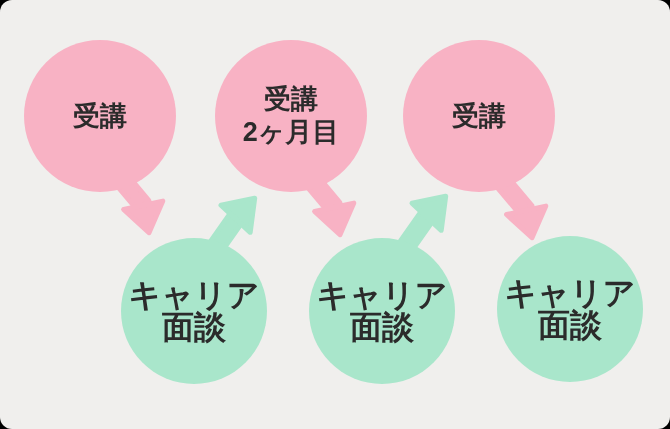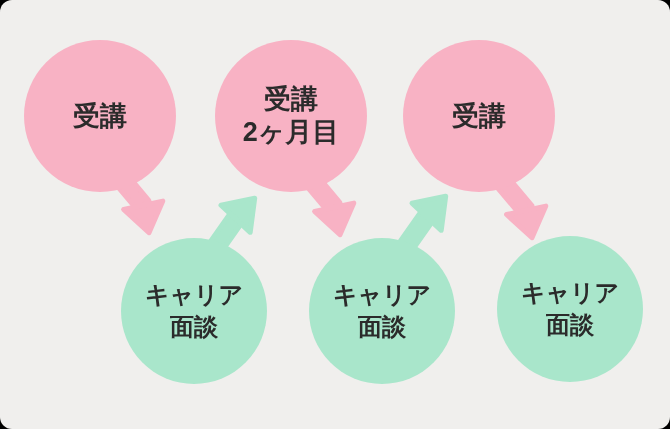--- a/index.html
+++ b/index.html
@@ -50,21 +50,21 @@
     width: 152px;
     height: 152px;
     background: var(--pink, #f8b2c4);
     font-size: 27px;
     line-height: 33px;
   }
   .circle.mint {
     width: 146px;
     height: 146px;
     background: var(--mint, #a9e6cb);
-    font-size: 24px;
+    font-size: 32px;
     line-height: 32px;
   }
   .c-course-1 { left: 24px;  top: 40px; }
   .c-course-2 { left: 215px; top: 40px; }
   .c-course-3 { left: 403px; top: 40px; }
   .c-interview-1 { left: 121px; top: 238px; }
   .c-interview-2 { left: 309px; top: 238px; }
   .c-interview-3 { left: 497px; top: 236px; }
 </style>
 </head>

